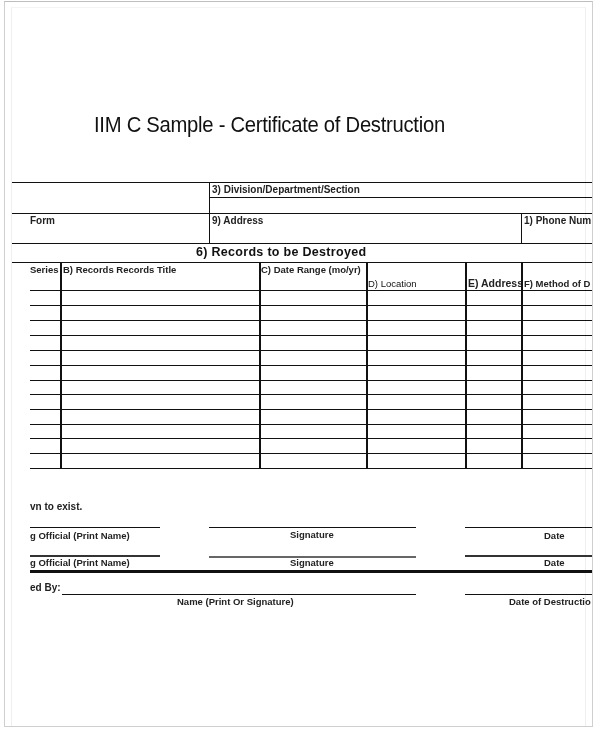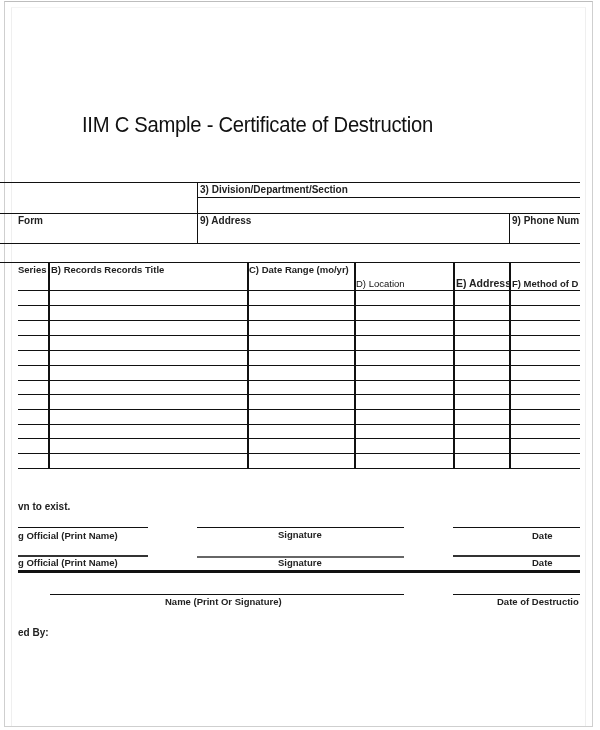--- a/index.html
+++ b/index.html
@@ -19,21 +19,21 @@
     .title { left: 82px; top: 112px; font-size: 22px; letter-spacing: -0.3px; color: #111; transform: scaleX(0.92); transform-origin: left top; }
     .subtitle { left: 88px; top: 153px; font-size: 10px; font-weight: bold; color: #222; letter-spacing: -0.1px; }
     .hl { position: absolute; background: #111; height: 1px; }
     .hl.t2 { height: 2px; }
     .hl.t3 { height: 3px; }
     .hl.gray { background: #666; }
     .vl { position: absolute; background: #111; width: 2px; }
     .lbl { position: absolute; white-space: nowrap; font-size: 10px; font-weight: bold; color: #222; }
     .hdr { position: absolute; white-space: nowrap; font-size: 12.5px; font-weight: bold; color: #111; letter-spacing: 0.3px; }
     .cell { position: absolute; }
-    .clip-right { position: absolute; left: 0; top: 0; width: 580px; height: 730px; overflow: hidden; }
+    .clip-right { position: absolute; left: 12px; top: 0; width: 580px; height: 730px; overflow: hidden; }
     .statement { left: 18px; top: 488px; font-size: 7.8px; font-weight: bold; color: #222; }
     .statement2 { left: 18px; top: 501px; font-size: 10px; font-weight: bold; color: #222; }
   </style>
 </head>
 <body>
 
 <div class="page-frame">
   <div class="page-frame-inner"></div>
 </div>
 
@@ -47,23 +47,24 @@
   <div class="hl" style="left:0; top:243px; width:582px;"></div>
   <div class="vl" style="left:197px; top:182px; height:61px; width:1px;"></div>
   <div class="vl" style="left:509px; top:213px; height:30px; width:1px;"></div>
 
   <div class="lbl" style="left:200px; top:184px;">3) Division/Department/Section</div>
   <div class="cell" style="left:198px; top:198px; width:384px; height:14px;"></div>
   <div class="lbl" style="left:18px; top:215px;">Form</div>
   <div class="cell" style="left:0; top:228px; width:196px; height:14px;"></div>
   <div class="lbl" style="left:200px; top:215px;">9) Address</div>
   <div class="cell" style="left:198px; top:228px; width:310px; height:14px;"></div>
-  <div class="lbl" style="left:512px; top:215px;">9) Phone Num</div>
+  <div class="lbl" style="left:512px; top:215px;">1) Phone Num</div>
   <div class="cell" style="left:510px; top:228px; width:72px; height:14px;"></div>
 
+  <div class="hdr" style="left:184px; top:245px;">6) Records to be Destroyed</div>
   <div class="hl" style="left:0; top:262px; width:582px;"></div>
 
   <div class="lbl" style="left:18px; top:264px; font-size:9.5px;">Series</div>
   <div class="lbl" style="left:51px; top:264px; font-size:9.5px;">B) Records Records Title</div>
   <div class="lbl" style="left:249px; top:264px; font-size:9.5px;">C) Date Range (mo/yr)</div>
   <div class="lbl" style="left:356px; top:278px; font-size:9.5px; font-weight:normal; color:#111;">D) Location</div>
   <div class="lbl" style="left:456px; top:277px; font-size:10.5px;">E) Address</div>
   <div class="lbl" style="left:512px; top:278px; font-size:9.5px;">F) Method of D</div>
 
   <div class="vl" style="left:48px; top:262px; height:207px;"></div>
@@ -110,19 +111,19 @@
 
   <div class="hl t2" style="left:18px; top:555px; width:130px; background:#333;"></div>
   <div class="hl t2 gray" style="left:197px; top:556px; width:207px;"></div>
   <div class="hl t2" style="left:453px; top:555px; width:129px; background:#333;"></div>
   <div class="lbl" style="left:18px; top:557px; font-size:9.5px;">g Official (Print Name)</div>
   <div class="lbl" style="left:278px; top:557px; font-size:9.5px;">Signature</div>
   <div class="lbl" style="left:532px; top:557px; font-size:9.5px;">Date</div>
 
   <div class="hl t3" style="left:18px; top:570px; width:564px;"></div>
 
-  <div class="lbl" style="left:18px; top:582px; font-size:10px;margin-top:45px;">ed By:</div>
+  <div class="lbl" style="left:18px; top:582px; font-size:10px;">ed By:</div>
   <div class="hl" style="left:50px; top:594px; width:354px;"></div>
   <div class="hl" style="left:453px; top:594px; width:129px;"></div>
   <div class="lbl" style="left:165px; top:596px; font-size:9.5px;">Name (Print Or Signature)</div>
   <div class="lbl" style="left:497px; top:596px; font-size:9.5px;">Date of Destructio</div>
 
 </div>
 
 </body></html>

